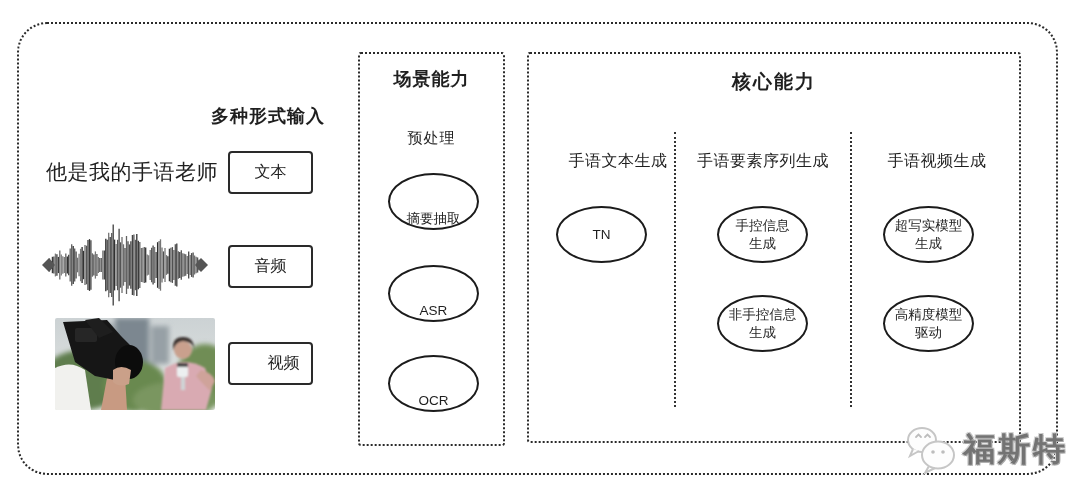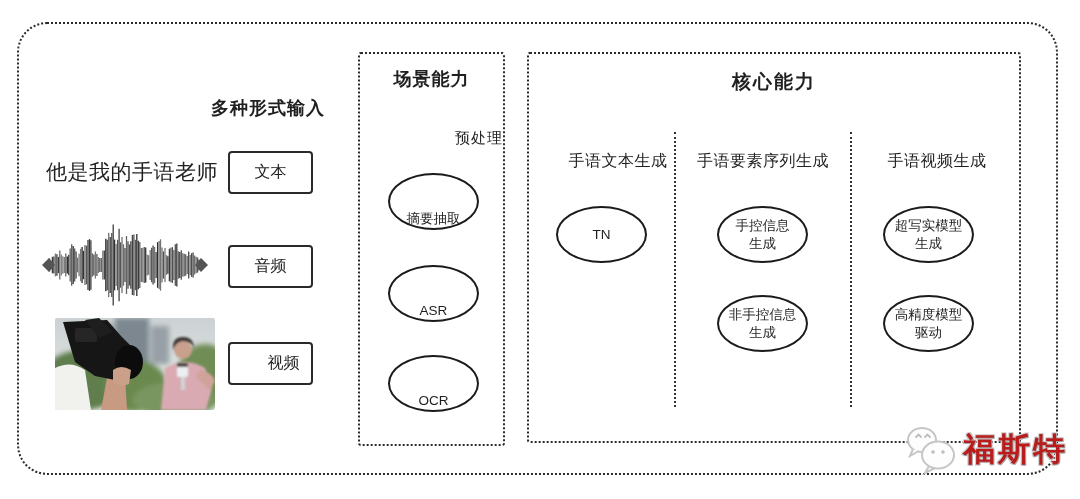--- a/index.html
+++ b/index.html
@@ -1,53 +1,53 @@
 <!DOCTYPE html>
 <html><head>
 <meta charset="utf-8">
 <style>
   html,body{margin:0;padding:0;background:#ffffff;}
   body{font-family:"Liberation Sans","DejaVu Sans",sans-serif;color:#1f1f1f;}
   .canvas{position:relative;width:1080px;height:499px;background:#ffffff;overflow:hidden;}
   .outer-border{position:absolute;left:17px;top:22px;width:1041px;height:453px;
     border:2px dotted #2b2b2b;border-radius:30px;box-sizing:border-box;}
   
-  .input-label{position:absolute;left:211px;top:96px;font-size:18px;font-weight:bold;letter-spacing:1px;}
+  .input-label{position:absolute;left:211px;top:104px;font-size:18px;font-weight:bold;letter-spacing:1px;}
   .sample-text{position:absolute;left:46px;top:158px;font-size:21px;letter-spacing:0.5px;}
   .io-box{position:absolute;left:228px;width:85px;height:43px;border:2px solid #2a2a2a;border-radius:4px;
     box-sizing:border-box;display:flex;align-items:center;justify-content:center;font-size:16px;background:#fff;}
   .io-text{top:151px;}
   .io-audio{top:245px;}
   .io-video{top:342px;padding-left:26px;}
   .waveform{position:absolute;left:42px;top:224px;}
   .photo{position:absolute;left:55px;top:318px;width:160px;height:92px;border-radius:2px;overflow:hidden;}
   
   .cap-box{position:absolute;top:52px;border:2px dotted #2b2b2b;border-radius:3px;box-sizing:border-box;background:transparent;}
   .scene-box{left:358px;width:147px;height:394px;}
   .core-box{left:527px;width:494px;height:391px;}
   .cap-title{position:absolute;left:0;width:100%;text-align:center;font-weight:bold;}
   .scene-title{top:13px;font-size:18px;letter-spacing:1px;}
   .core-title{top:15px;font-size:19px;letter-spacing:2px;}
-  .scene-sub{position:absolute;left:0;top:75px;width:100%;text-align:right;font-size:15px;letter-spacing:1px;}
+  .scene-sub{position:absolute;left:0;top:75px;width:100%;text-align:center;font-size:15px;letter-spacing:1px;}
   .node{position:absolute;width:91px;height:57px;border:2.5px solid #1b1b1b;border-radius:50%;box-sizing:border-box;
     display:flex;flex-direction:column;align-items:center;justify-content:center;
     font-size:13.5px;line-height:1.3;text-align:center;background:#fff;}
   .node span:empty{display:none;}
   .scene-node{left:28px;justify-content:flex-end;}
   .sn-0{top:119px;} .sn-1{top:211px;} .sn-2{top:301px;}
   .divider{position:absolute;top:78px;height:275px;width:0;border-left:2px dotted #333;}
   .div-1{left:145px;} .div-2{left:321px;}
   .col-header{position:absolute;top:97px;text-align:center;font-size:16px;letter-spacing:0.5px;}
   .ch-0{left:16px;width:146px;} .ch-1{left:146px;width:176px;} .ch-2{left:322px;width:172px;}
   .row-0{top:152px;} .row-1{top:241px;}
   .cn-col0{left:27px;} .cn-col1{left:188px;} .cn-col2{left:354px;}
   
   .watermark{position:absolute;left:903px;top:425px;display:flex;align-items:center;}
   .wm-text{font-size:32px;font-weight:bold;letter-spacing:3px;margin-left:4px;
-    color:#b91c1c;text-shadow:1px 1px 0 #a9a9a9,-1px -1px 0 #d4d4d4,1px -1px 0 #c3c3c3,-1px 1px 0 #c3c3c3;}
+    color:#737373;text-shadow:1px 1px 0 #a9a9a9,-1px -1px 0 #d4d4d4,1px -1px 0 #c3c3c3,-1px 1px 0 #c3c3c3;}
 </style>
 </head>
 <body>
 
 <div class="canvas">
   <div class="outer-border"></div>
 
   <div class="input-label">多种形式输入</div>
   <div class="sample-text">他是我的手语老师</div>
 

